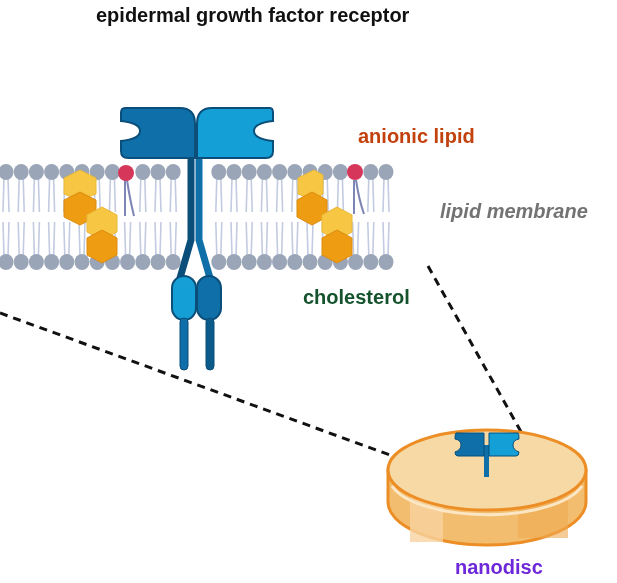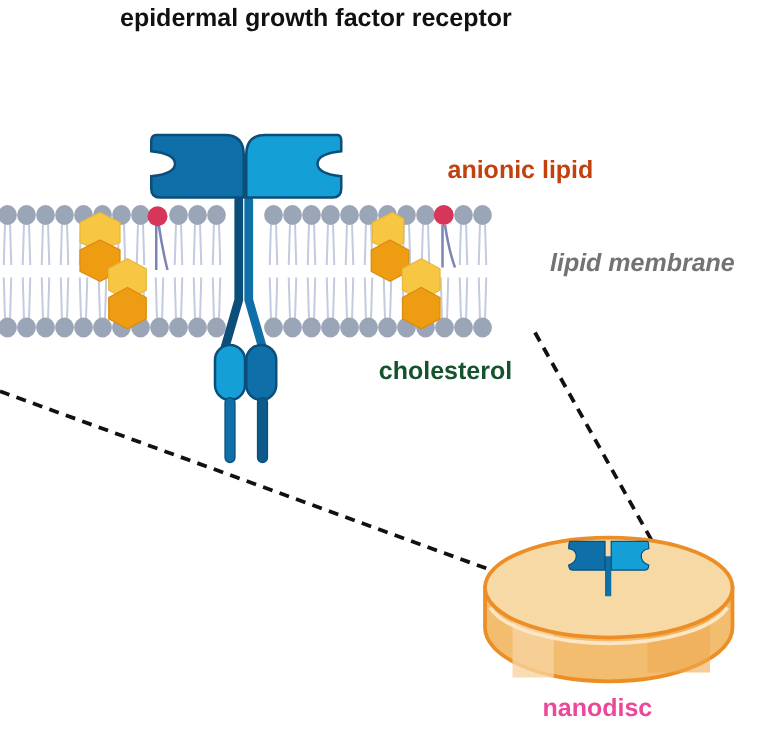--- a/index.html
+++ b/index.html
@@ -2,21 +2,21 @@
 <html><head>
 <meta charset="utf-8">
 <style>
   html,body{margin:0;padding:0;background:#fff;}
   body{width:617px;height:583px;position:relative;overflow:hidden;font-family:"Liberation Sans",sans-serif;}
   .lbl{position:absolute;font-weight:bold;font-family:"Liberation Sans",sans-serif;white-space:nowrap;}
   #t-egfr{left:96px;top:2px;width:190px;text-align:center;font-size:20px;line-height:27px;color:#111;}
   #t-anionic{left:346px;top:125px;font-size:20px;color:#c2410c;margin-left:12px;}
   #t-membrane{left:440px;top:200px;font-size:20px;color:#737373;font-style:italic;}
   #t-chol{left:303px;top:286px;font-size:20px;color:#14532d;}
-  #t-nano{left:434px;top:556px;font-size:20px;color:#ec4899;}
+  #t-nano{left:455px;top:556px;font-size:20px;color:#6d28d9;}
   svg{position:absolute;left:0;top:0;}
 </style>
 </head>
 <body>
 
 <svg id="scene" width="617" height="583" viewBox="0 0 617 583">
   <g id="tails">
       <path d="M4,178 L3,212 M8,178 L9,212" stroke="#c3cbe0" stroke-width="1.6" fill="none"></path>
       <path d="M4,256 L3,222 M8,256 L9,222" stroke="#c3cbe0" stroke-width="1.6" fill="none"></path>
       <path d="M19.2,178 L18.2,212 M23.2,178 L24.2,212" stroke="#c3cbe0" stroke-width="1.6" fill="none"></path>

